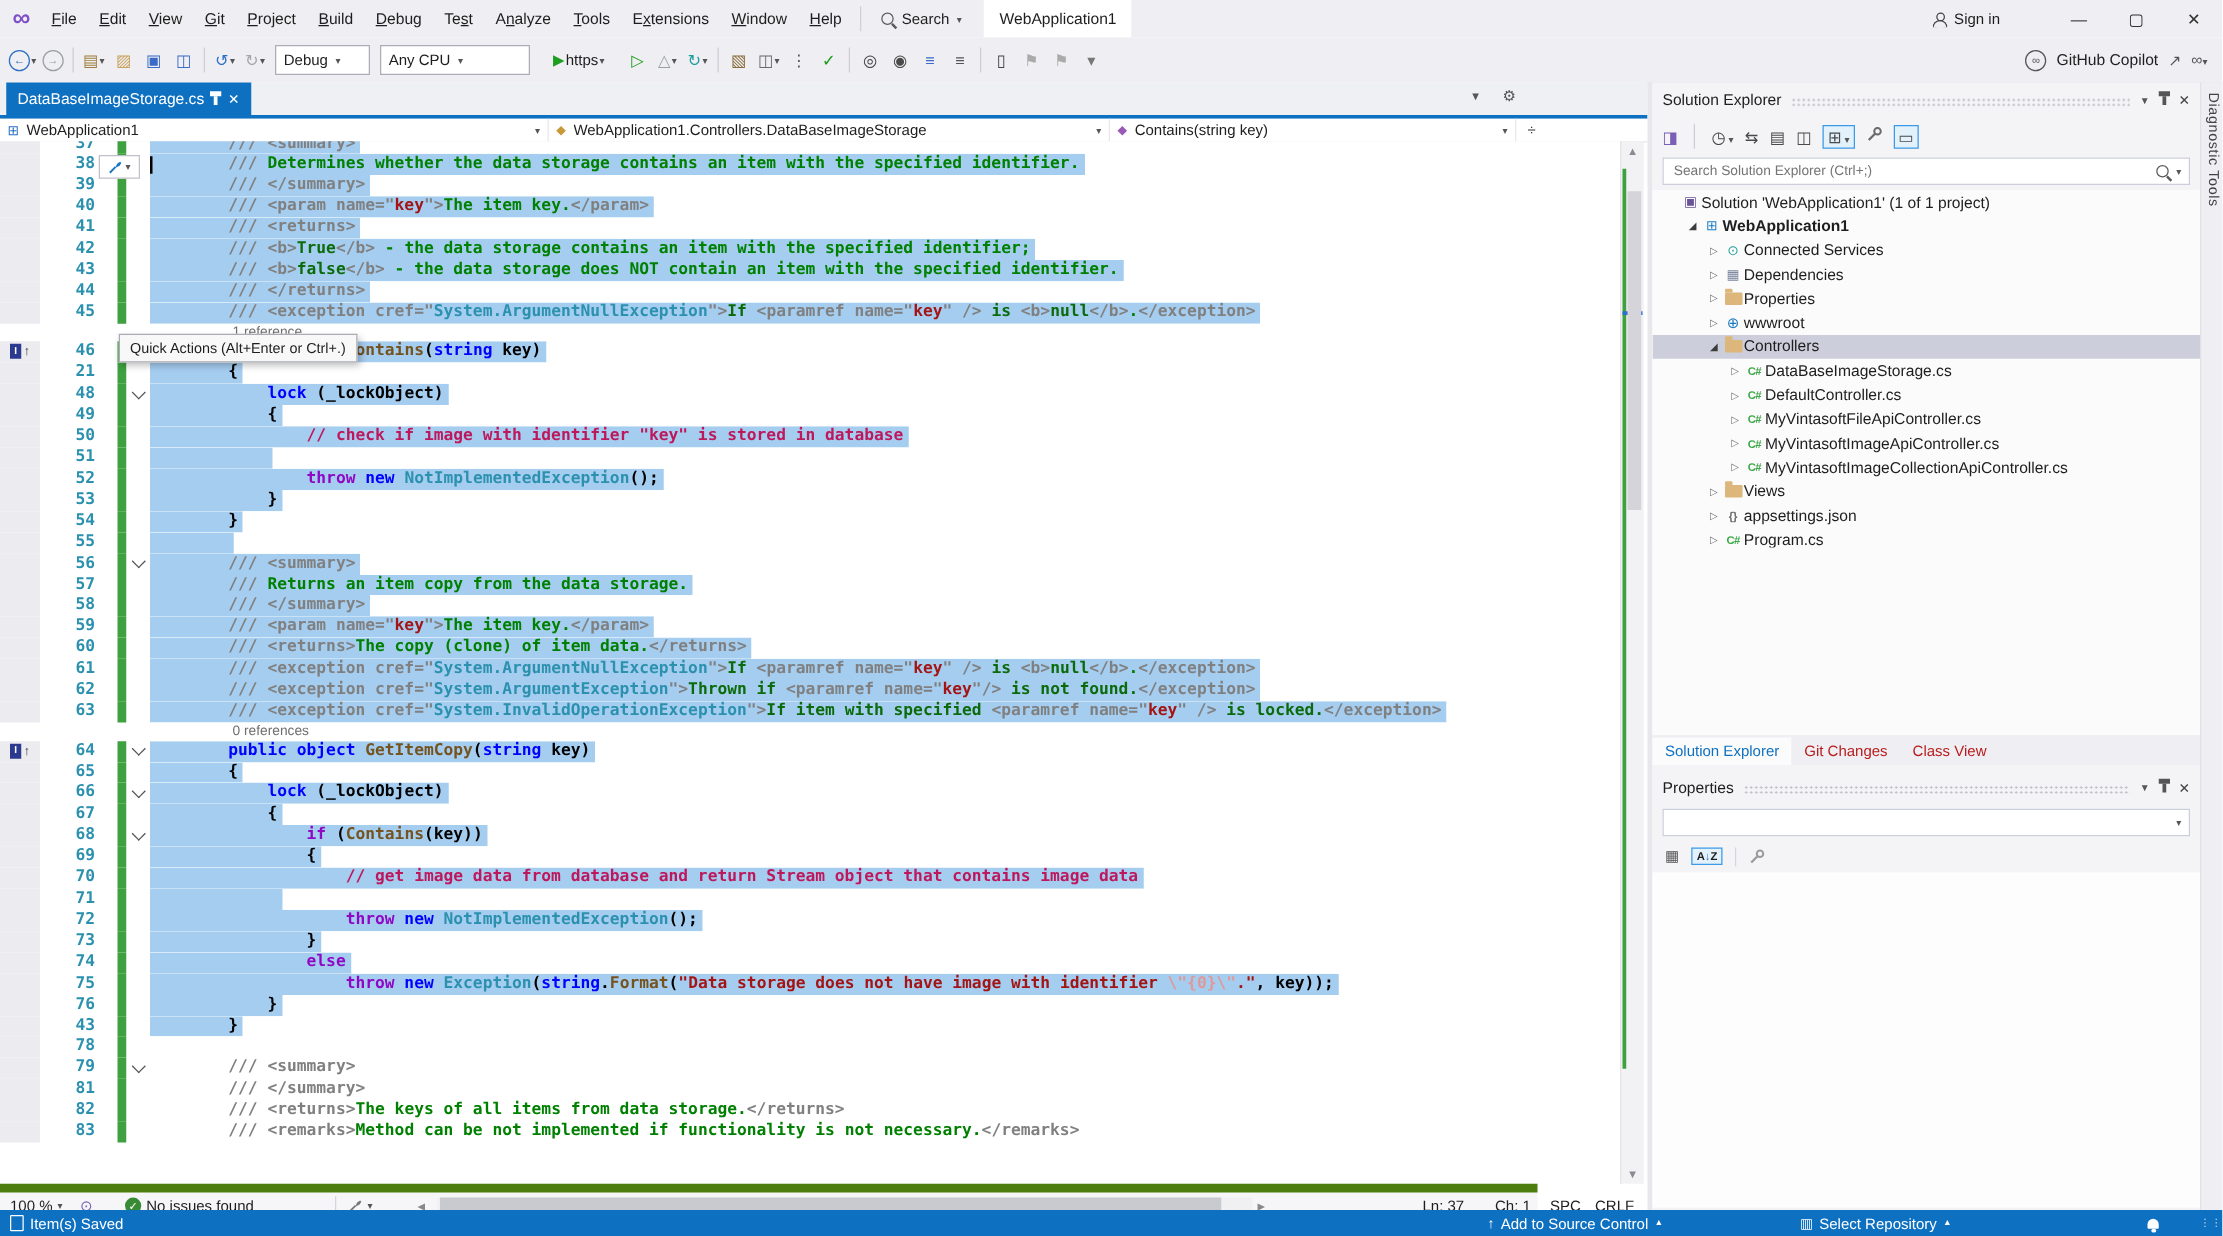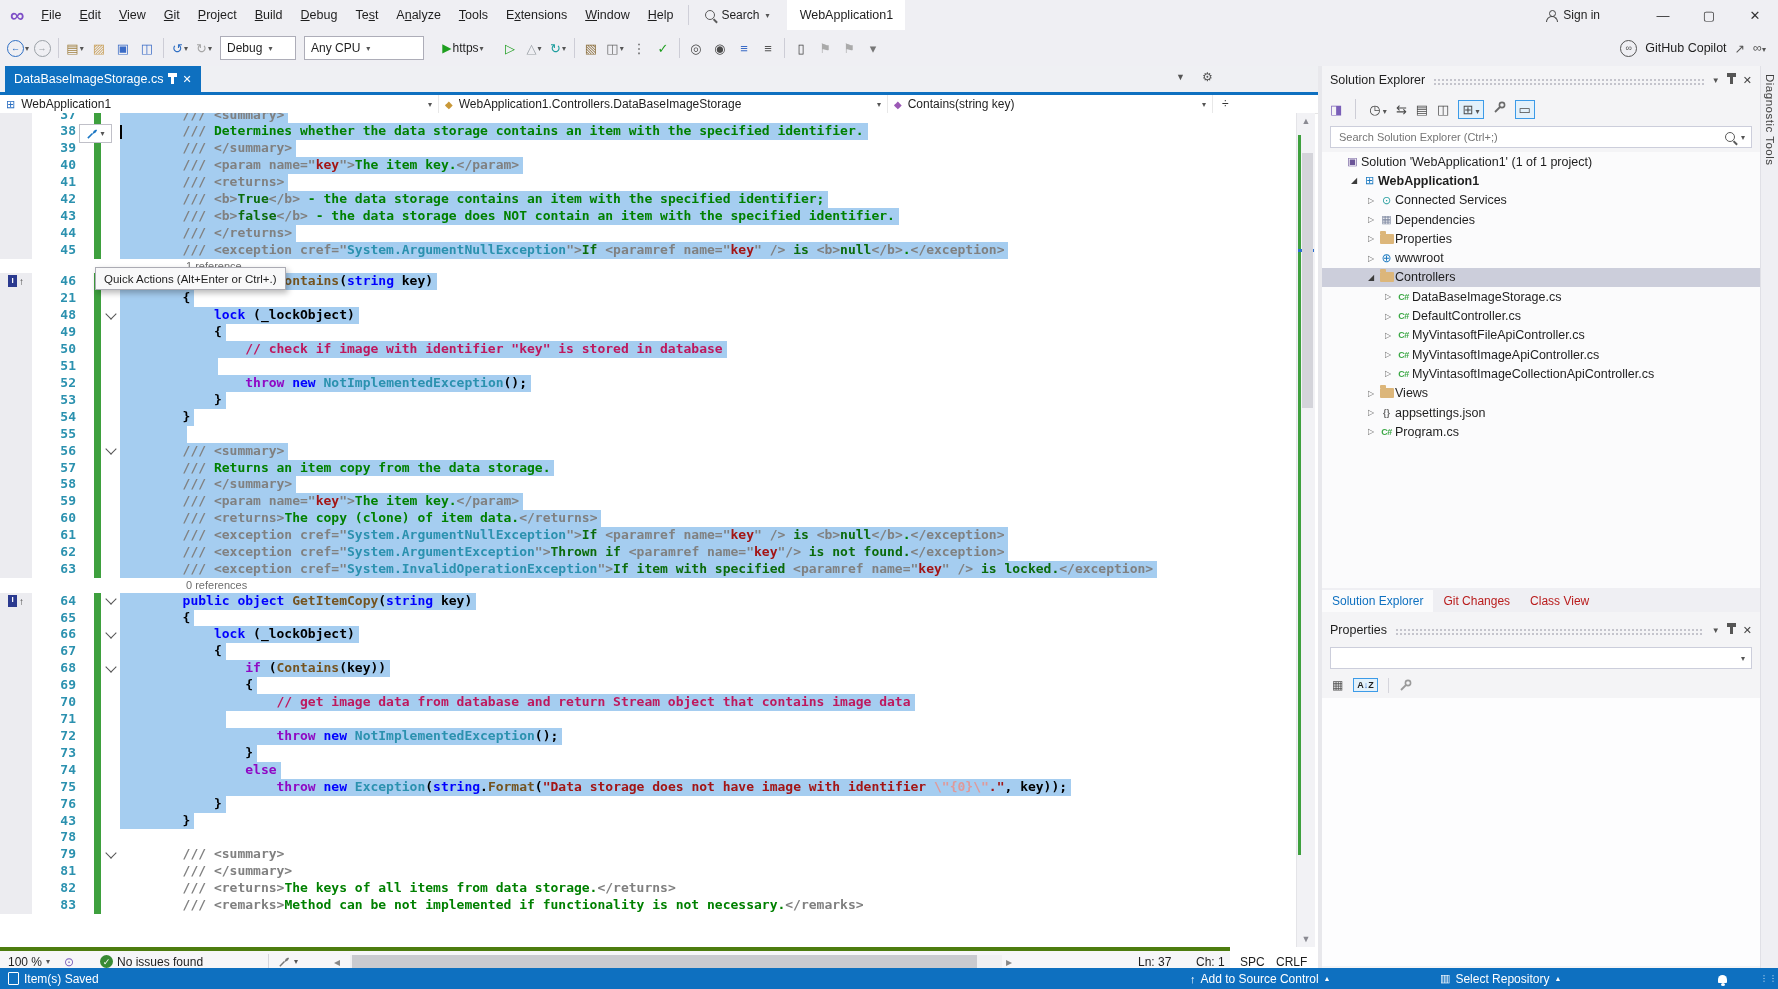--- a/index.html
+++ b/index.html
@@ -66,21 +66,21 @@
 #caret{position:absolute;left:120px;top:12px;width:1.5px;height:14px;background:#000}
 #qa-tooltip{position:absolute;left:95px;top:154px;height:21px;background:#F8F8F9;border:1px solid #ABABB3;
  box-shadow:2px 3px 6px rgba(0,0,0,.28);display:flex;align-items:center;padding:0 8px;font-size:11.5px;white-space:nowrap;z-index:5}
 
 #vscroll{left:1296px;top:47px;width:18px;height:834px;background:#F2F2F5;border-left:1px solid #E4E4E8}
 .sarrow{position:absolute;left:0;width:18px;text-align:center;font-size:9px;color:#8A8A92}
 #vthumb{position:absolute;left:5px;top:40px;width:11px;height:255px;background:#D4D4DA}
 #vgreen{position:absolute;left:1px;top:22px;width:3px;height:720px;background:#3EA03E}
 #vblue{position:absolute;left:1px;top:136px;width:16px;height:3px;background:#2B6FD0}
 
-#edstatus{left:0;top:947px;width:1230px;height:21px;background:#F6F6F8;border-top:4px solid #4d7c0f;font-size:12px}
+#edstatus{left:0;top:947px;width:1230px;height:21px;background:#F6F6F8;border-top:7px solid #4d7c0f;font-size:12px}
 #edstatus .abs{top:0;height:21px;display:flex;align-items:center;gap:4px}
 .checkcirc{width:13px;height:13px;border-radius:50%;background:#388A34;color:#fff;font-size:9px;display:flex;align-items:center;justify-content:center}
 #hscroll{position:absolute;left:350px;top:4px;width: 652px;height:13px;background:#F0F0F2}
 #hthumb{position:absolute;left:2px;top:0;width:625px;height:13px;background:#C9CACF}
 .vdiv{width:1px;height:15px;background:#D5D5DC}
 
 #splitter{left:1318px;top:66px;width:4px;height:902px;background:#E8E8EC}
 #rpanel{left:1322px;top:66px;width:438px;height:902px;background:#F4F4F6}
 .pheader{display:flex;align-items:center;height:28px;padding:0 8px;gap:8px}
 .ptitle{font-size:12.5px;white-space:nowrap}

